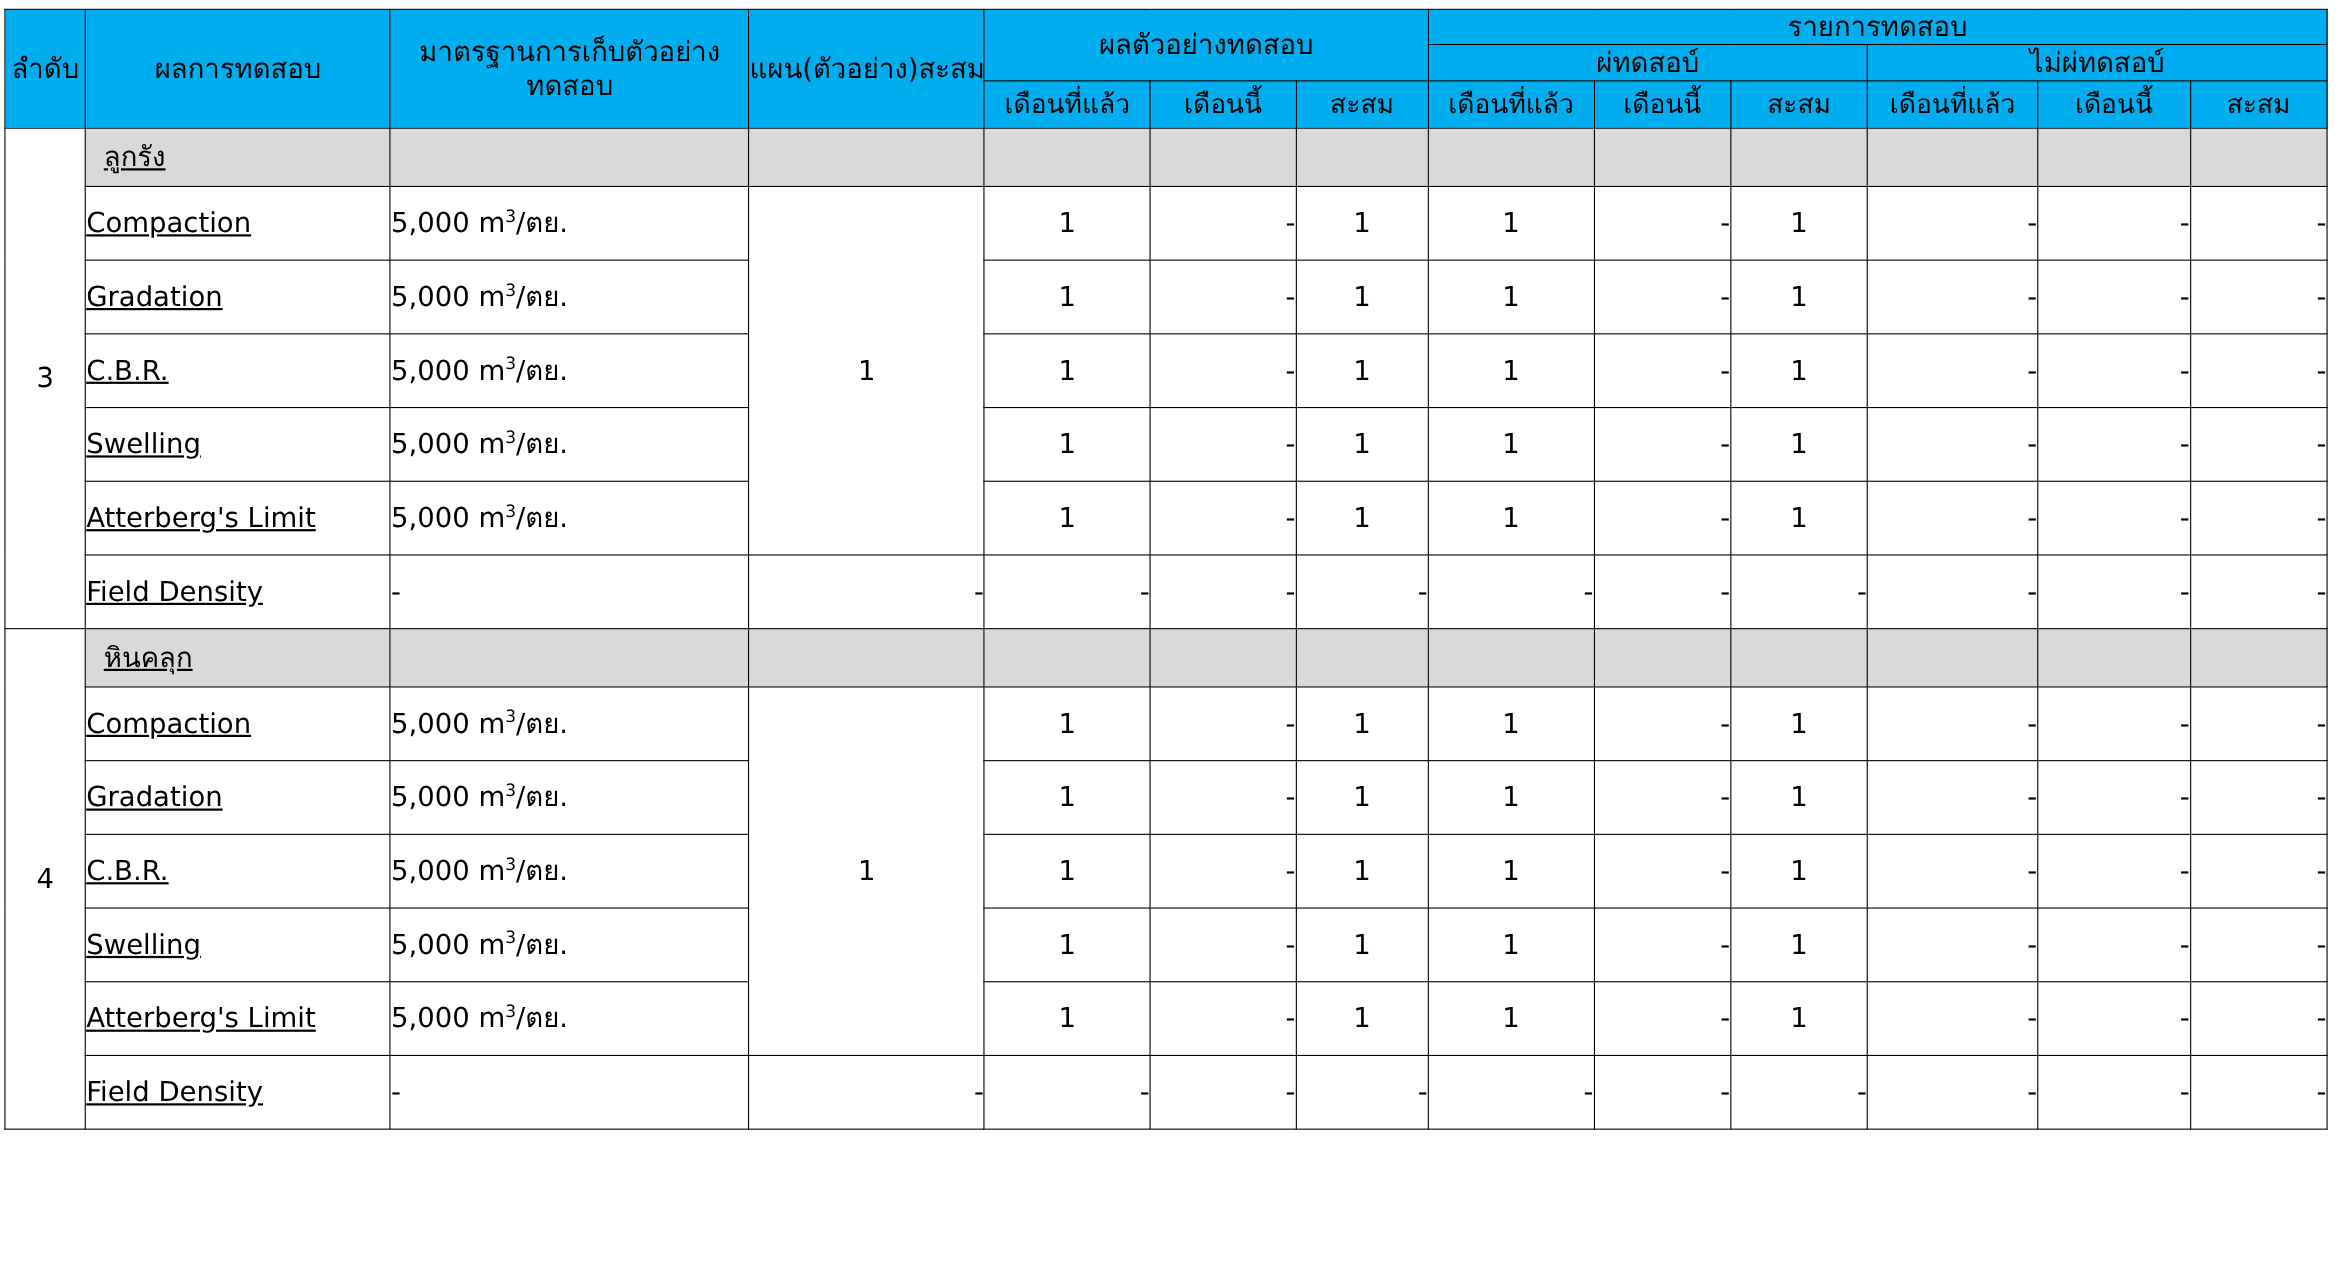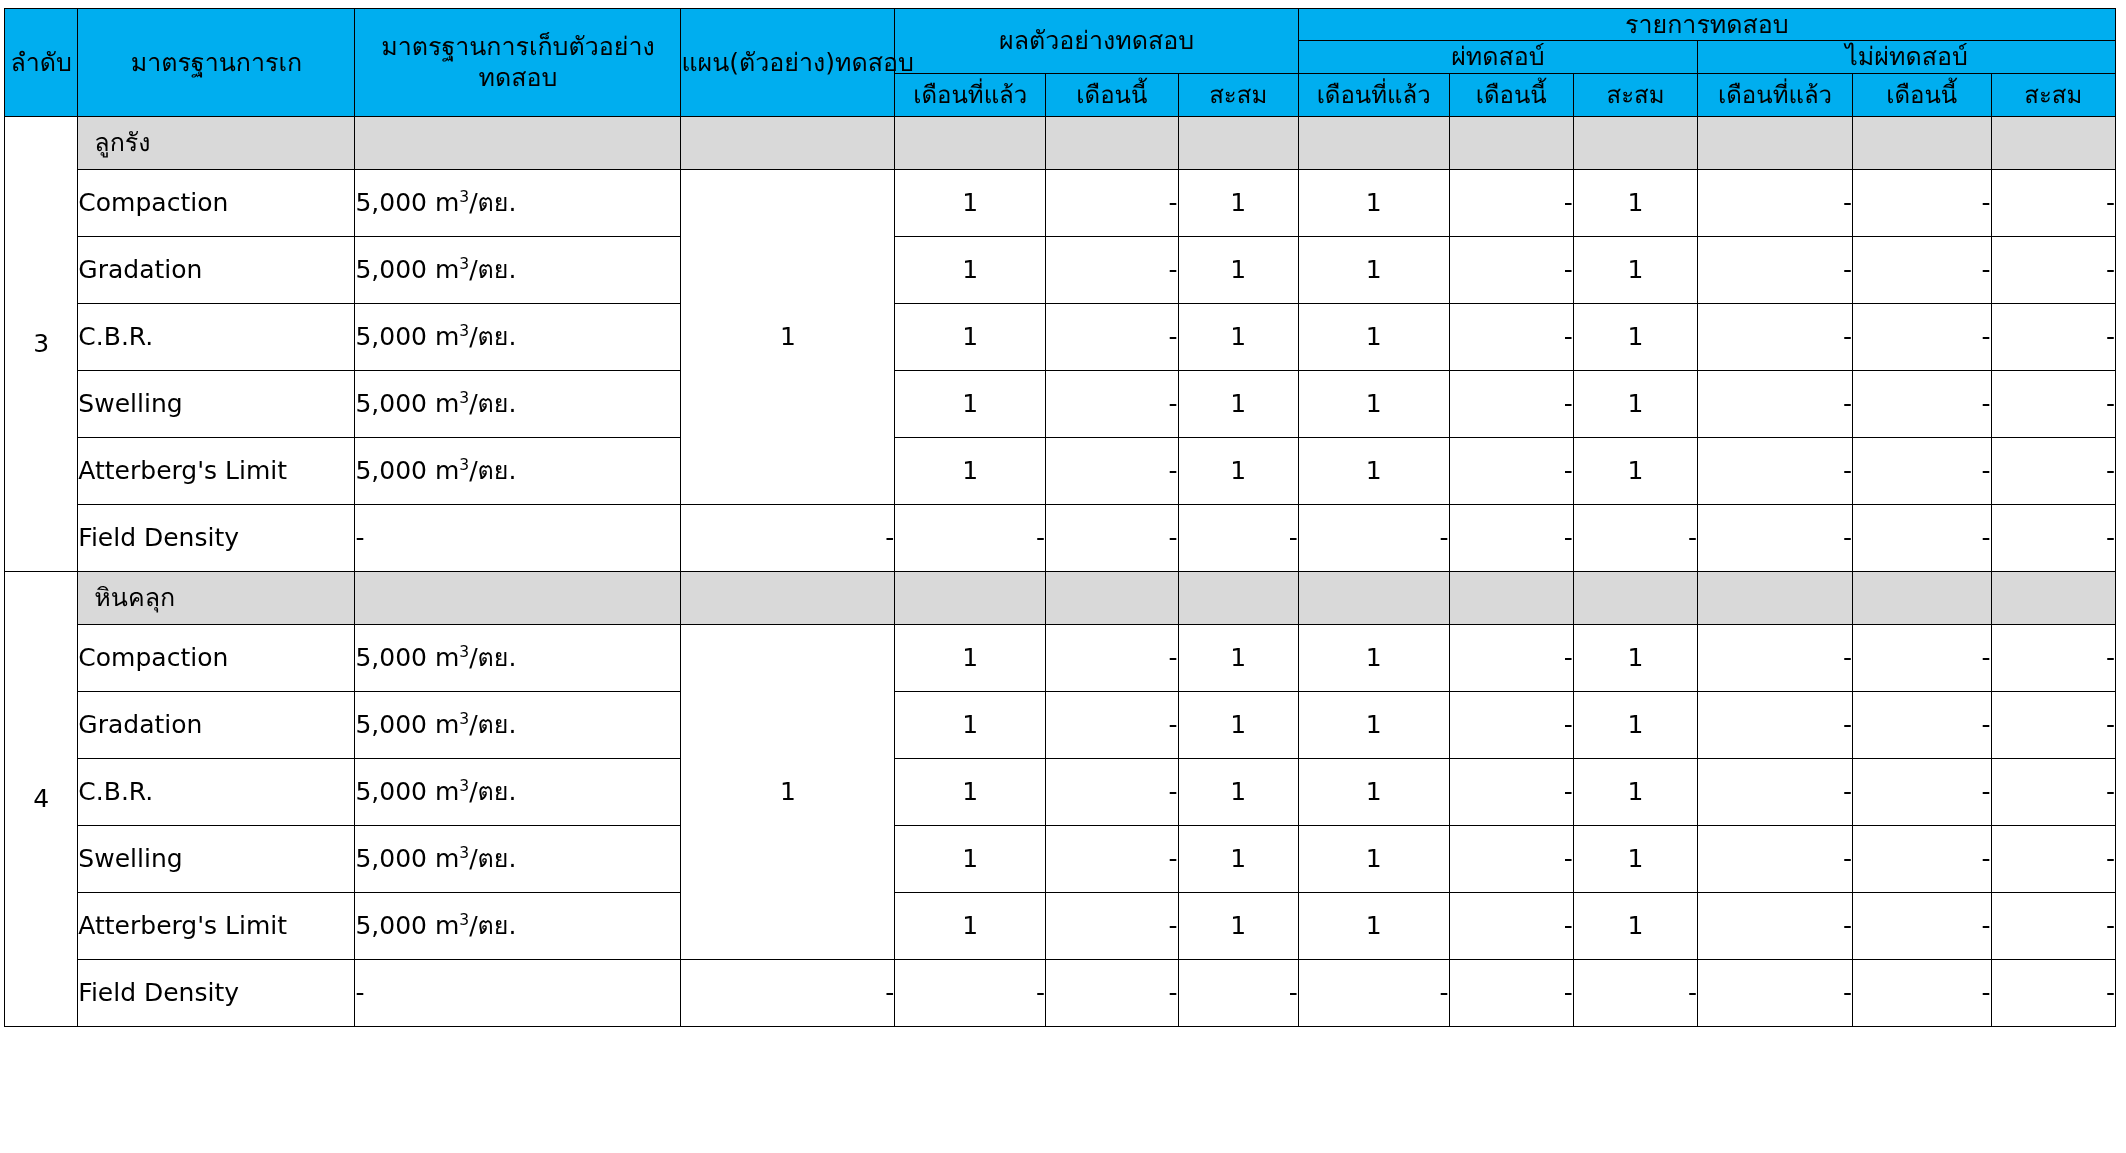--- a/index.html
+++ b/index.html
@@ -50,20 +50,21 @@
     font-size: 24px;
   }
   td.c-seq {
     text-align: center;
     font-size: 26px;
   }
   td.c-name {
     text-align: left;
     padding-left: 16px;
     font-size: 26px;
+    text-decoration: underline;
   }
   td.c-std {
     font-size: 26px;
   }
   td.c-plan {
     text-align: center;
     font-size: 26px;
   }
   td.c-num {
     text-align: center;
@@ -107,23 +108,23 @@
       <col style="width:148px">
       <col style="width:122px">
       <col style="width:122px">
       <col style="width:152px">
       <col style="width:136px">
       <col style="width:122px">
     </colgroup>
     <thead>
       <tr>
         <th class="h-tall" rowspan="3">ลำดับ</th>
-        <th class="h-tall" rowspan="3">มาตรฐานการเก</th>
+        <th class="h-tall" rowspan="3">ผลการทดสอบ</th>
         <th class="h-tall" rowspan="3">มาตรฐานการเก็บตัวอย่างทดสอบ</th>
-        <th class="h-tall" rowspan="3">แผน(ตัวอย่าง)ทดสอบ</th>
+        <th class="h-tall" rowspan="3">แผน(ตัวอย่าง)สะสม</th>
         <th colspan="3" rowspan="2">ผลตัวอย่างทดสอบ</th>
         <th colspan="6">รายการทดสอบ</th>
       </tr>
       <tr>
         <th colspan="3">ผ่ทดสอบ์</th>
         <th colspan="3">ไม่ผ่ทดสอบ์</th>
       </tr>
       <tr>
         <th class="h-small">เดือนที่แล้ว</th>
         <th class="h-small">เดือนนี้</th>

